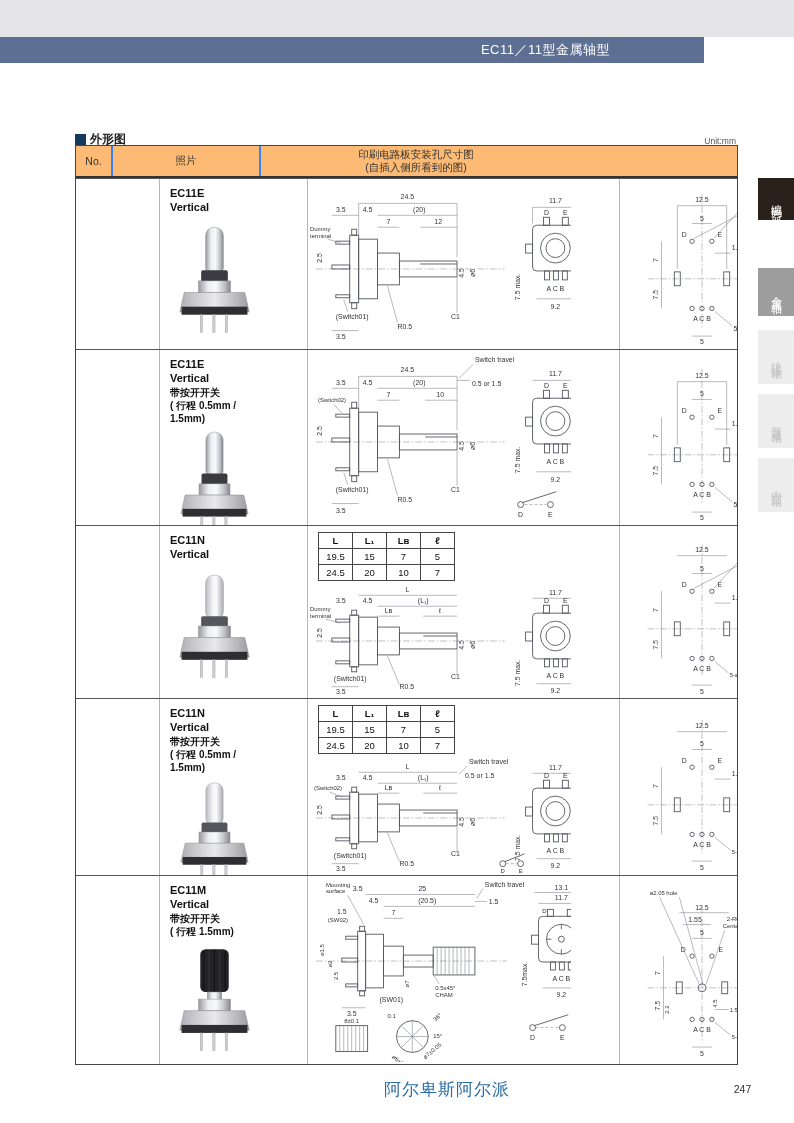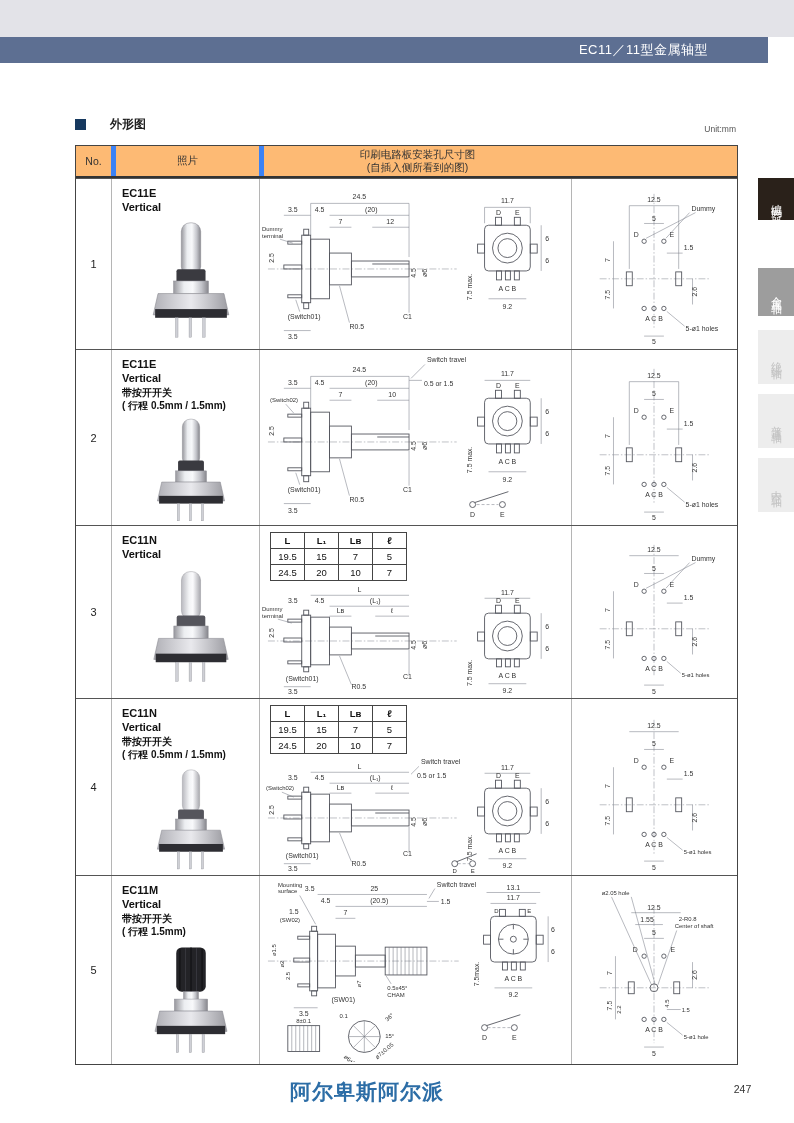--- a/index.html
+++ b/index.html
@@ -1,35 +1,35 @@
 <!DOCTYPE html>
 <html><head>
 <meta charset="utf-8">
 <style>
   html,body{margin:0;padding:0;background:#fff;}
   .page{position:relative;width:794px;height:1123px;background:#fff;overflow:hidden;
         font-family:"Liberation Sans","DejaVu Sans",sans-serif;color:#222;}
   .topband{position:absolute;left:0;top:0;width:794px;height:37px;background:#e3e3e8;}
-  .hbar{position:absolute;left:0;top:37px;width:768px;height:26px;background:#5d6f92;
+  .hbar{position:absolute;left:0;top:37px;width:704px;height:26px;background:#5d6f92;
         box-sizing:border-box;display:flex;align-items:center;justify-content:flex-end;
-        padding-right:60px;color:#fff;font-size:13px;letter-spacing:.5px;}
-  .sect{position:absolute;left:75px;top:116px;display:flex;align-items:center;gap:24px;
+        padding-right:94px;color:#fff;font-size:13px;letter-spacing:.5px;}
+  .sect{position:absolute;left:75px;top:131px;display:flex;align-items:center;gap:4px;
         font-size:12px;font-weight:bold;color:#222;}
   .sq{width:11px;height:11px;background:#16395f;}
-  .unit{position:absolute;left:620px;top:124px;width:116px;text-align:right;font-size:8.5px;color:#555;}
+  .unit{position:absolute;left:620px;top:136px;width:116px;text-align:right;font-size:8.5px;color:#555;}
 
   .otable{position:absolute;left:75px;top:145px;width:661px;border:1px solid #444;box-sizing:content-box;}
   .thead{display:grid;grid-template-columns:35px 148px 312px 166px;height:30px;background:#fdba74;
          border-bottom:2px solid #333;}
   .thead>div{display:flex;align-items:center;justify-content:center;font-size:10.5px;color:#333;
-         border-left:5px solid #3b82f6;box-sizing:border-box;}
+         border-left:2px solid #3b82f6;box-sizing:border-box;}
   .thead>div:first-child{border-left:none;}
   .pcbh{flex-direction:column;line-height:1.2;font-size:9.5px;text-align:center;}
   .trow{display:grid;grid-template-columns:35px 148px 312px 166px;border-top:1px solid #555;}
-  .trow>div{border-left:1px solid #b5b5b5;box-sizing:border-box;position:relative;overflow:hidden;}
+  .trow>div{border-left:1px solid #b5b5b5;box-sizing:border-box;position:relative;overflow:hidden;margin-left:48px;}
   .trow>div:first-child{border-left:none;}
   .no{display:flex;align-items:center;justify-content:center;font-size:11px;color:#222;}
   .pcell{padding:7px 0 0 10px;}
   .model{font-size:11px;font-weight:bold;color:#111;line-height:1.3;}
   .model .cn{font-size:10px;}
   .photo{display:flex;justify-content:center;margin-top:2px;}
   .dimtable{border-collapse:collapse;margin:6px 0 2px 10px;font-size:9.5px;color:#111;}
   .dimtable td{border:1px solid #444;width:33px;height:15px;text-align:center;padding:0;}
   .dimtable tr:first-child td{font-weight:bold;}
 
@@ -43,22 +43,22 @@
 
   .tab{position:absolute;left:758px;width:36px;display:flex;align-items:center;justify-content:center;
        writing-mode:vertical-rl;text-orientation:upright;letter-spacing:3px;font-size:11px;}
   .tab1{top:178px;height:42px;background:#2a211a;color:#fff;}
   .tab2{top:268px;height:48px;background:#9d9d9d;color:#fff;}
   .tabL{background:#ededed;color:#c4c4c4;}
   .tab3{top:330px;height:54px;}
   .tab4{top:394px;height:54px;}
   .tab5{top:458px;height:54px;}
 
-  .logo{position:absolute;left:290px;top:1078px;width:220px;text-align:left;font-size:21px;
-        font-weight:bold;color:#2c6da6;letter-spacing:1px;}
+  .logo{position:absolute;left:290px;top:1078px;width:220px;text-align:right;font-size:17px;
+        font-weight:normal;color:#2c6da6;letter-spacing:1px;}
   .pnum{position:absolute;left:715px;top:1083px;width:55px;text-align:center;font-size:10.5px;color:#333;}
 </style>
 </head>
 <body>
 
 <div class="page">
   <div class="topband"></div>
   <div class="hbar">
     <span>EC11／11型金属轴型</span>
   </div>

